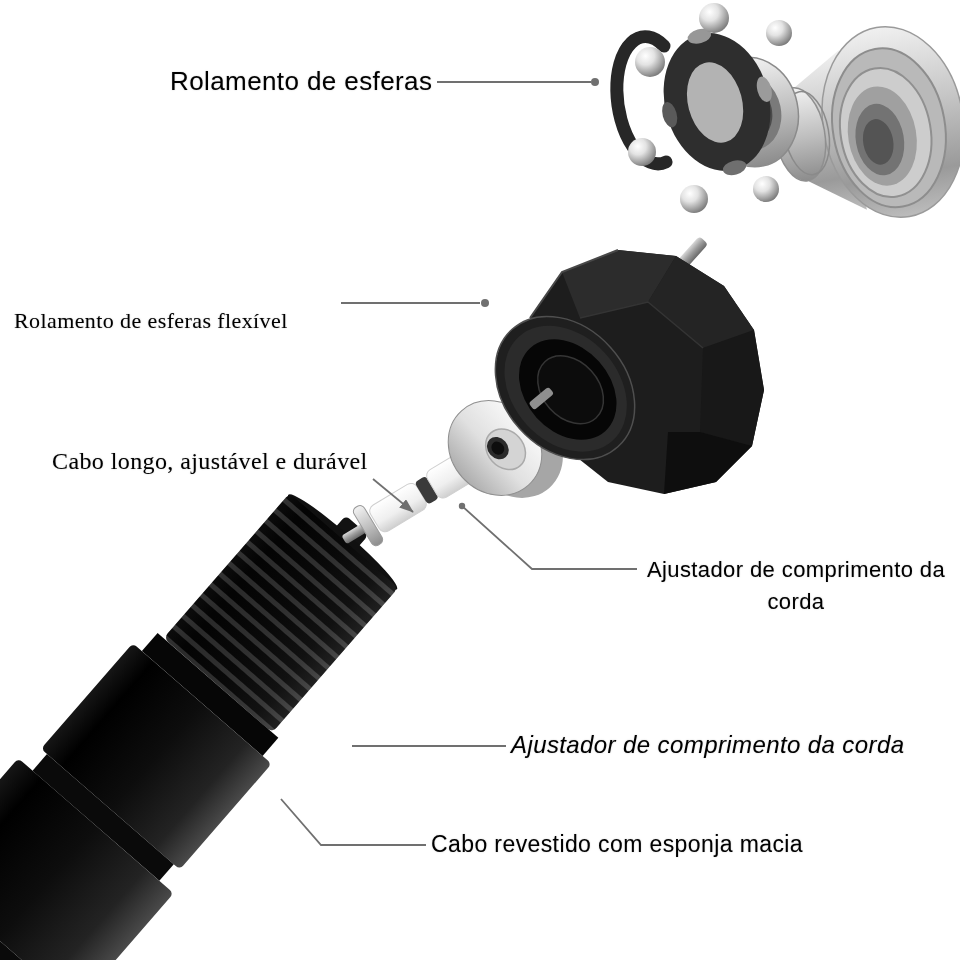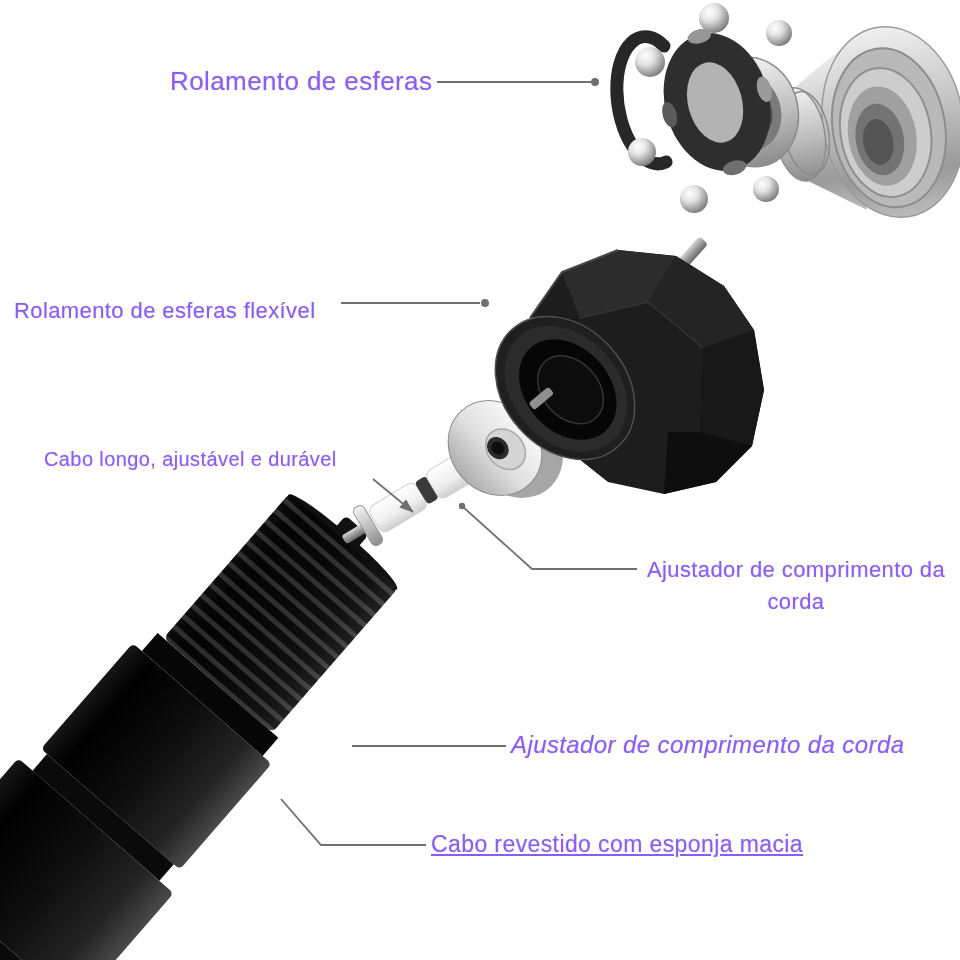--- a/index.html
+++ b/index.html
@@ -4,34 +4,34 @@
 <style>
   html,body{margin:0;padding:0;}
   body{
     width:960px;height:960px;position:relative;overflow:hidden;
     background:#ffffff;
     font-family:"Liberation Sans", sans-serif;
   }
   #art{position:absolute;left:0;top:0;width:960px;height:960px;}
   .lbl{
     position:absolute;
-    color:#8b5cf6;
+    color:#000000;
     letter-spacing:0.4px;
     text-shadow:0 0 1.5px rgba(120,120,120,0.45);
     white-space:nowrap;
     user-select:none;
   }
   #lbl-ball-bearing   {left:170px; top:66px;  font-size:26px;}
-  #lbl-flexible       {left:14px;  top:298px; font-size:22px;}
-  #lbl-long-handle    {left:44px;  top:448px; font-size:20px;}
+  #lbl-flexible       {left:14px;  top:308px; font-size:22px;font-family:Liberation Serif, serif;}
+  #lbl-long-handle    {left:52px;  top:448px; font-size:24px;font-family:Liberation Serif, serif;}
   #lbl-adjuster-2line {left:628px; top:554px; width:336px; font-size:22px;
                        text-align:center; line-height:32px; white-space:normal;}
   #lbl-adjuster-2line span{display:block;}
   #lbl-adjuster-single{left:511px; top:731px; font-size:24px;font-style:italic;}
-  #lbl-sponge         {left:431px; top:831px; font-size:23px;text-decoration:underline;}
+  #lbl-sponge         {left:431px; top:831px; font-size:23px;}
 </style>
 </head>
 <body>
 
 <svg id="art" viewBox="0 0 960 960" aria-hidden="true">
   <defs>
     <radialGradient id="ballGrad" cx="0.35" cy="0.3" r="0.85">
       <stop offset="0" stop-color="#ffffff"></stop>
       <stop offset="0.35" stop-color="#e3e3e3"></stop>
       <stop offset="0.7" stop-color="#9c9c9c"></stop>

